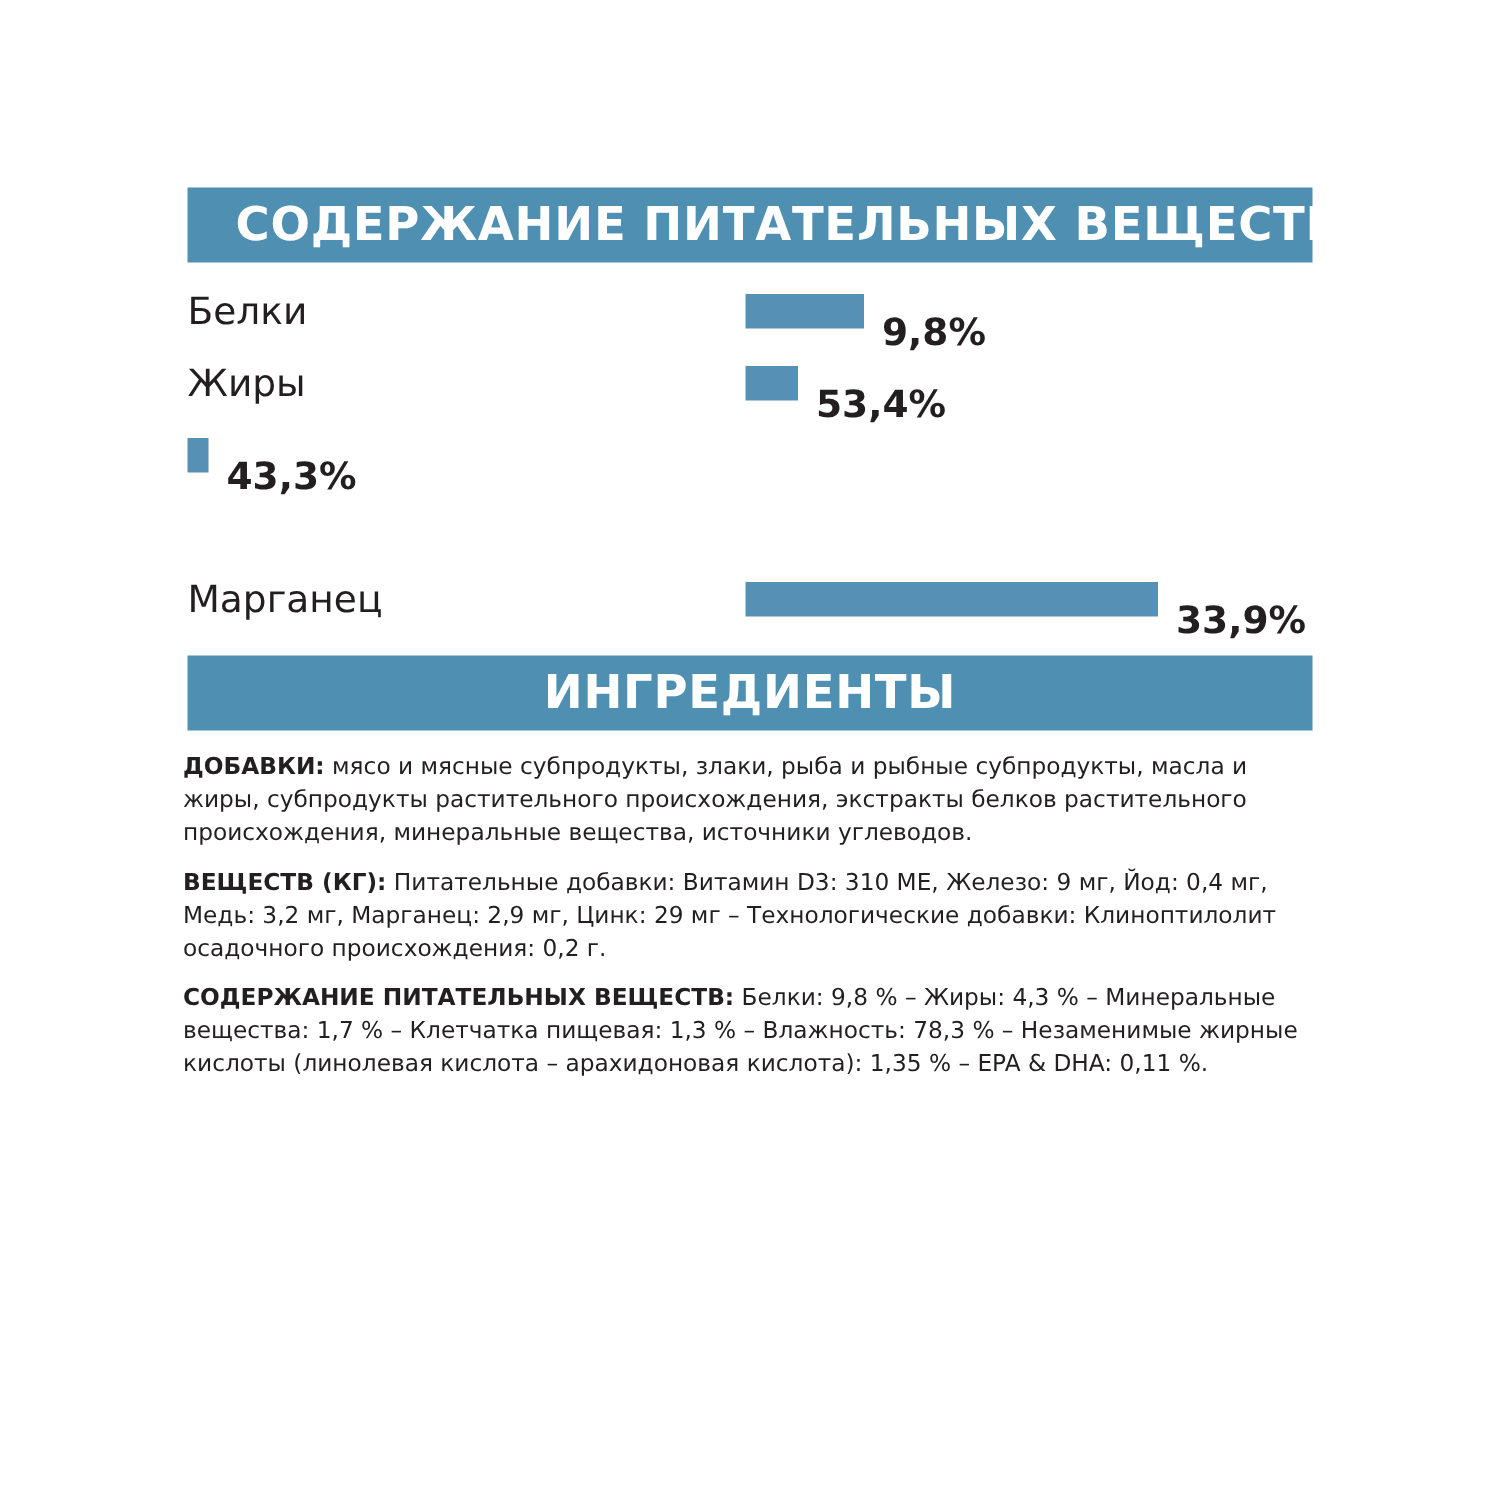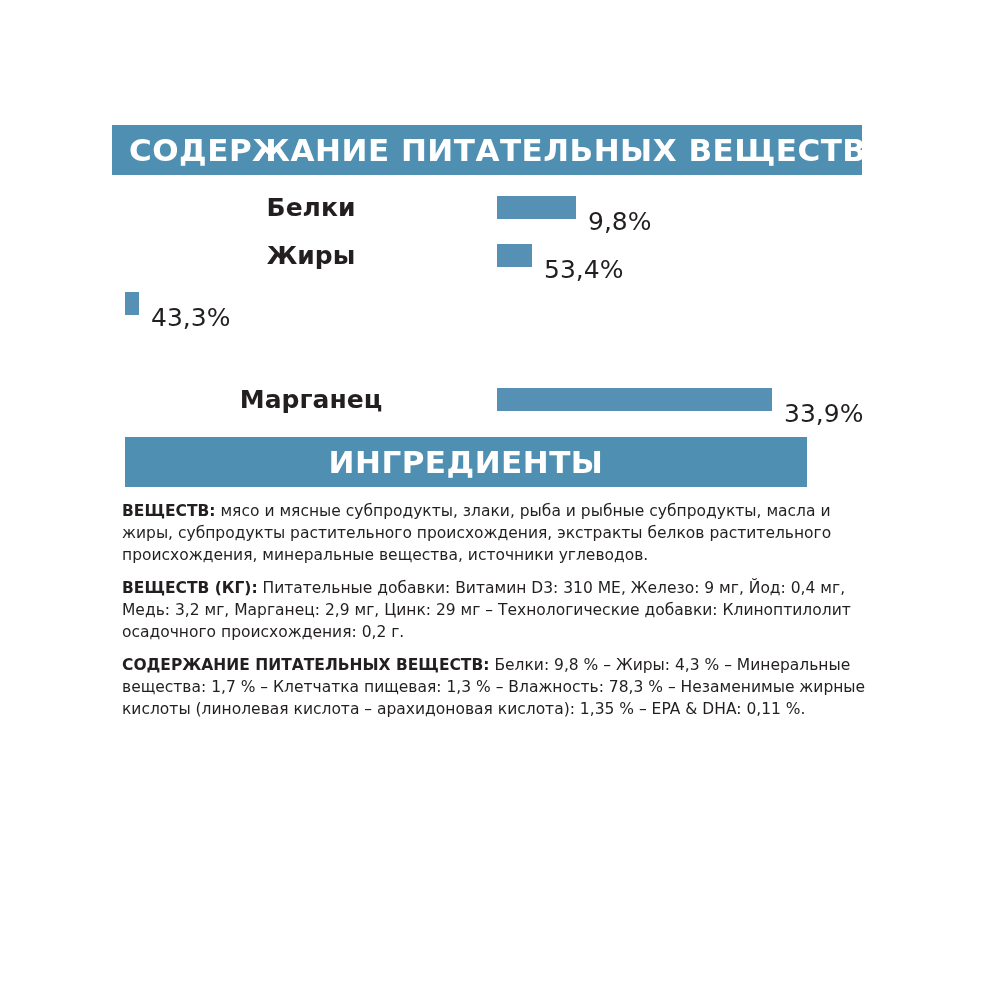--- a/index.html
+++ b/index.html
@@ -23,37 +23,37 @@
   
   .banner {
     position: absolute;
     background: #4e8fb2;
     color: #ffffff;
     display: flex;
     align-items: center;
     box-sizing: border-box;
   }
   #nutrition-banner {
-    left: 112px;
+    left: 125px;
     top: 125px;
     width: 750px;
     height: 50px;
     justify-content: flex-start;
-    padding-left: 17px;
+    padding-left: 32px;
   }
   #nutrition-banner .banner-text {
     font-size: 31px;
     font-weight: bold;
     letter-spacing: 0.5px;
     white-space: nowrap;
   }
   #ingredients-banner {
     left: 125px;
     top: 437px;
-    width: 682px;
+    width: 750px;
     height: 50px;
     justify-content: center;
   }
   #ingredients-banner .banner-text {
     font-size: 31px;
     font-weight: bold;
     letter-spacing: 0.5px;
     white-space: nowrap;
   }
 
@@ -68,35 +68,35 @@
   .chart-row {
     position: absolute;
     left: 0;
     width: 750px;
     height: 44px;
     display: flex;
     align-items: center;
   }
   .chart-label {
     width: 372px;
-    text-align: center;
+    text-align: left;
     box-sizing: border-box;
     font-size: 25px;
-    font-weight: bold;
+    font-weight: normal;
     white-space: nowrap;
     color: #231f20;
   }
   .chart-bar {
     height: 23px;
     background: #5690b4;
     flex: 0 0 auto;
   }
   .chart-value {
     font-size: 25px;
-    font-weight: normal;
+    font-weight: bold;
     padding-left: 12px;
     white-space: nowrap;
     color: #231f20;
     margin-top: 28px;
   }
 
   
   .ingredients {
     position: absolute;
     left: 122px;
@@ -144,21 +144,21 @@
       <span class="chart-value">33,9%</span>
     </div>
   </div>
 
   <div class="banner" id="ingredients-banner">
     <span class="banner-text">ИНГРЕДИЕНТЫ</span>
   </div>
 
   <div class="ingredients">
     <p>
-      <span class="lead">ВЕЩЕСТВ:</span><span> мясо и мясные субпродукты, злаки, рыба и рыбные субпродукты, масла и жиры, субпродукты растительного происхождения, экстракты белков растительного происхождения, минеральные вещества, источники углеводов.</span>
+      <span class="lead">ДОБАВКИ:</span><span> мясо и мясные субпродукты, злаки, рыба и рыбные субпродукты, масла и жиры, субпродукты растительного происхождения, экстракты белков растительного происхождения, минеральные вещества, источники углеводов.</span>
     </p>
     <p>
       <span class="lead">ВЕЩЕСТВ (КГ):</span><span> Питательные добавки: Витамин D3: 310 МЕ, Железо: 9 мг, Йод: 0,4 мг, Медь: 3,2 мг, Марганец: 2,9 мг, Цинк: 29 мг – Технологические добавки: Клиноптилолит осадочного происхождения: 0,2 г.</span>
     </p>
     <p>
       <span class="lead">СОДЕРЖАНИЕ ПИТАТЕЛЬНЫХ ВЕЩЕСТВ:</span><span> Белки: 9,8 % – Жиры: 4,3 % – Минеральные вещества: 1,7 % – Клетчатка пищевая: 1,3 % – Влажность: 78,3 % – Незаменимые жирные кислоты (линолевая кислота – арахидоновая кислота): 1,35 % – EPA &amp; DHA: 0,11 %.</span>
     </p>
   </div>
 
 </div>

